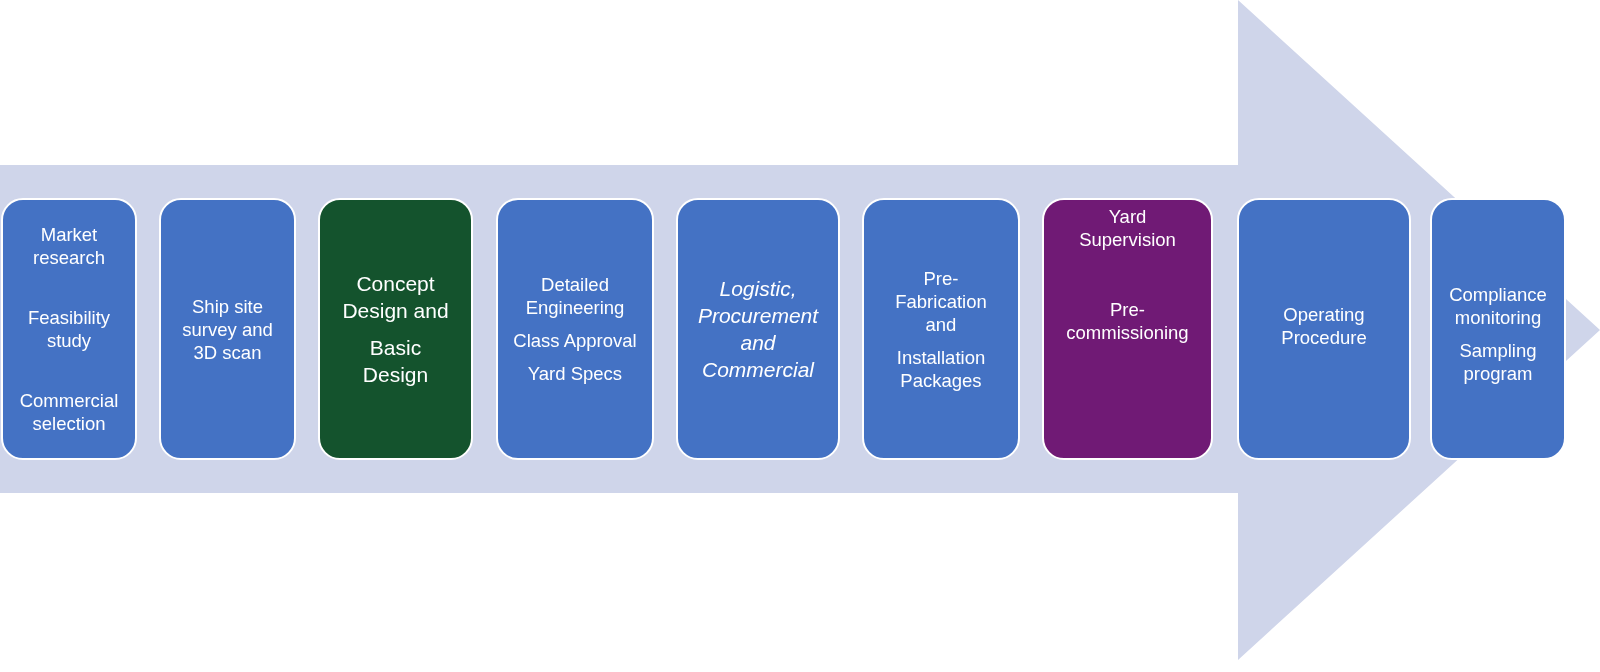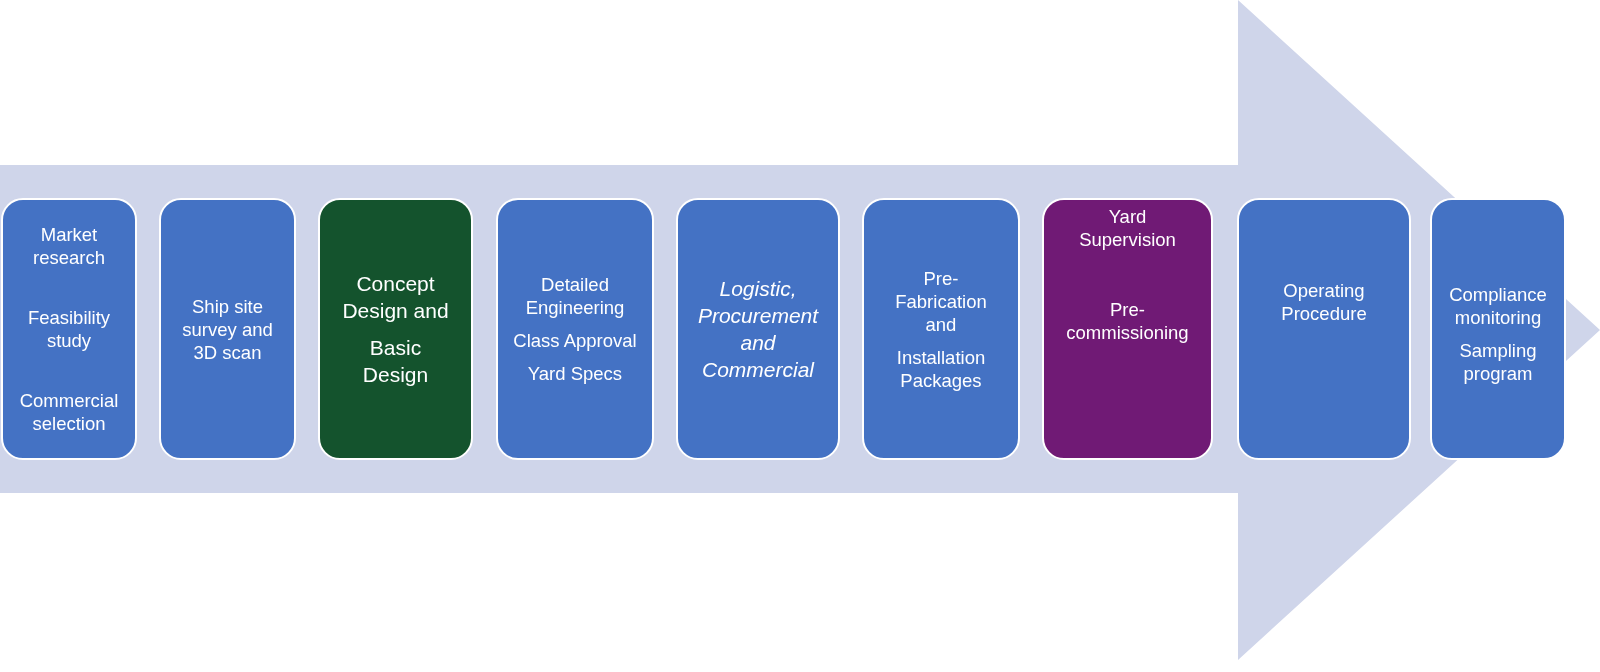--- a/index.html
+++ b/index.html
@@ -91,21 +91,21 @@
     <div class="step " style="left: 1042px; width: 171px; background: #701a75; color: rgb(255, 255, 255); justify-content: flex-start;  gap: 37px;">
       <div class="para">
         <div class="line">Yard</div>
         <div class="line">Supervision</div>
       </div>
       <div class="para">
         <div class="line">Pre-</div>
         <div class="line">commissioning</div>
       </div>
     </div>
-    <div class="step " style="left: 1237px; width: 174px; background: rgb(68, 114, 196); color: rgb(255, 255, 255); justify-content: flex-start; padding-top: 74px;">
+    <div class="step " style="left: 1237px; width: 174px; background: rgb(68, 114, 196); color: rgb(255, 255, 255); justify-content: flex-start; padding-top: 98px;">
       <div class="para">
         <div class="line">Operating</div>
         <div class="line">Procedure</div>
       </div>
     </div>
     <div class="step " style="left: 1430px; width: 136px; background: rgb(68, 114, 196); color: rgb(255, 255, 255); justify-content: flex-start; padding-top: 78px;">
       <div class="para">
         <div class="line">Compliance</div>
         <div class="line">monitoring</div>
       </div>

